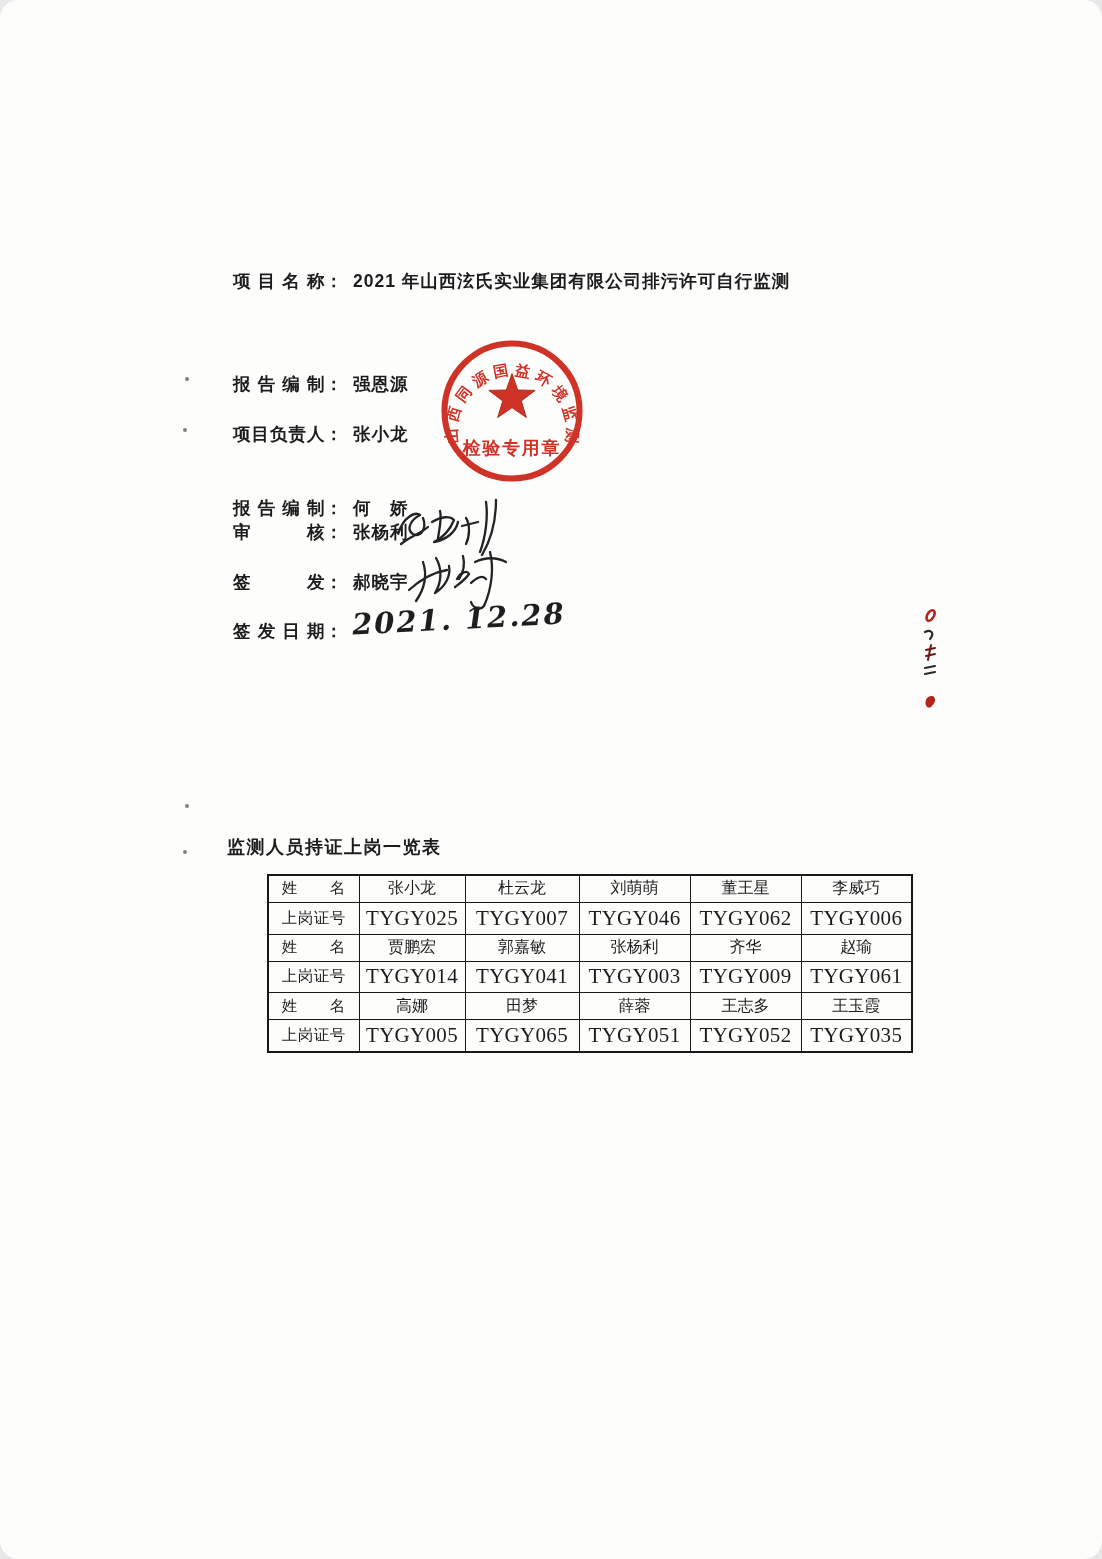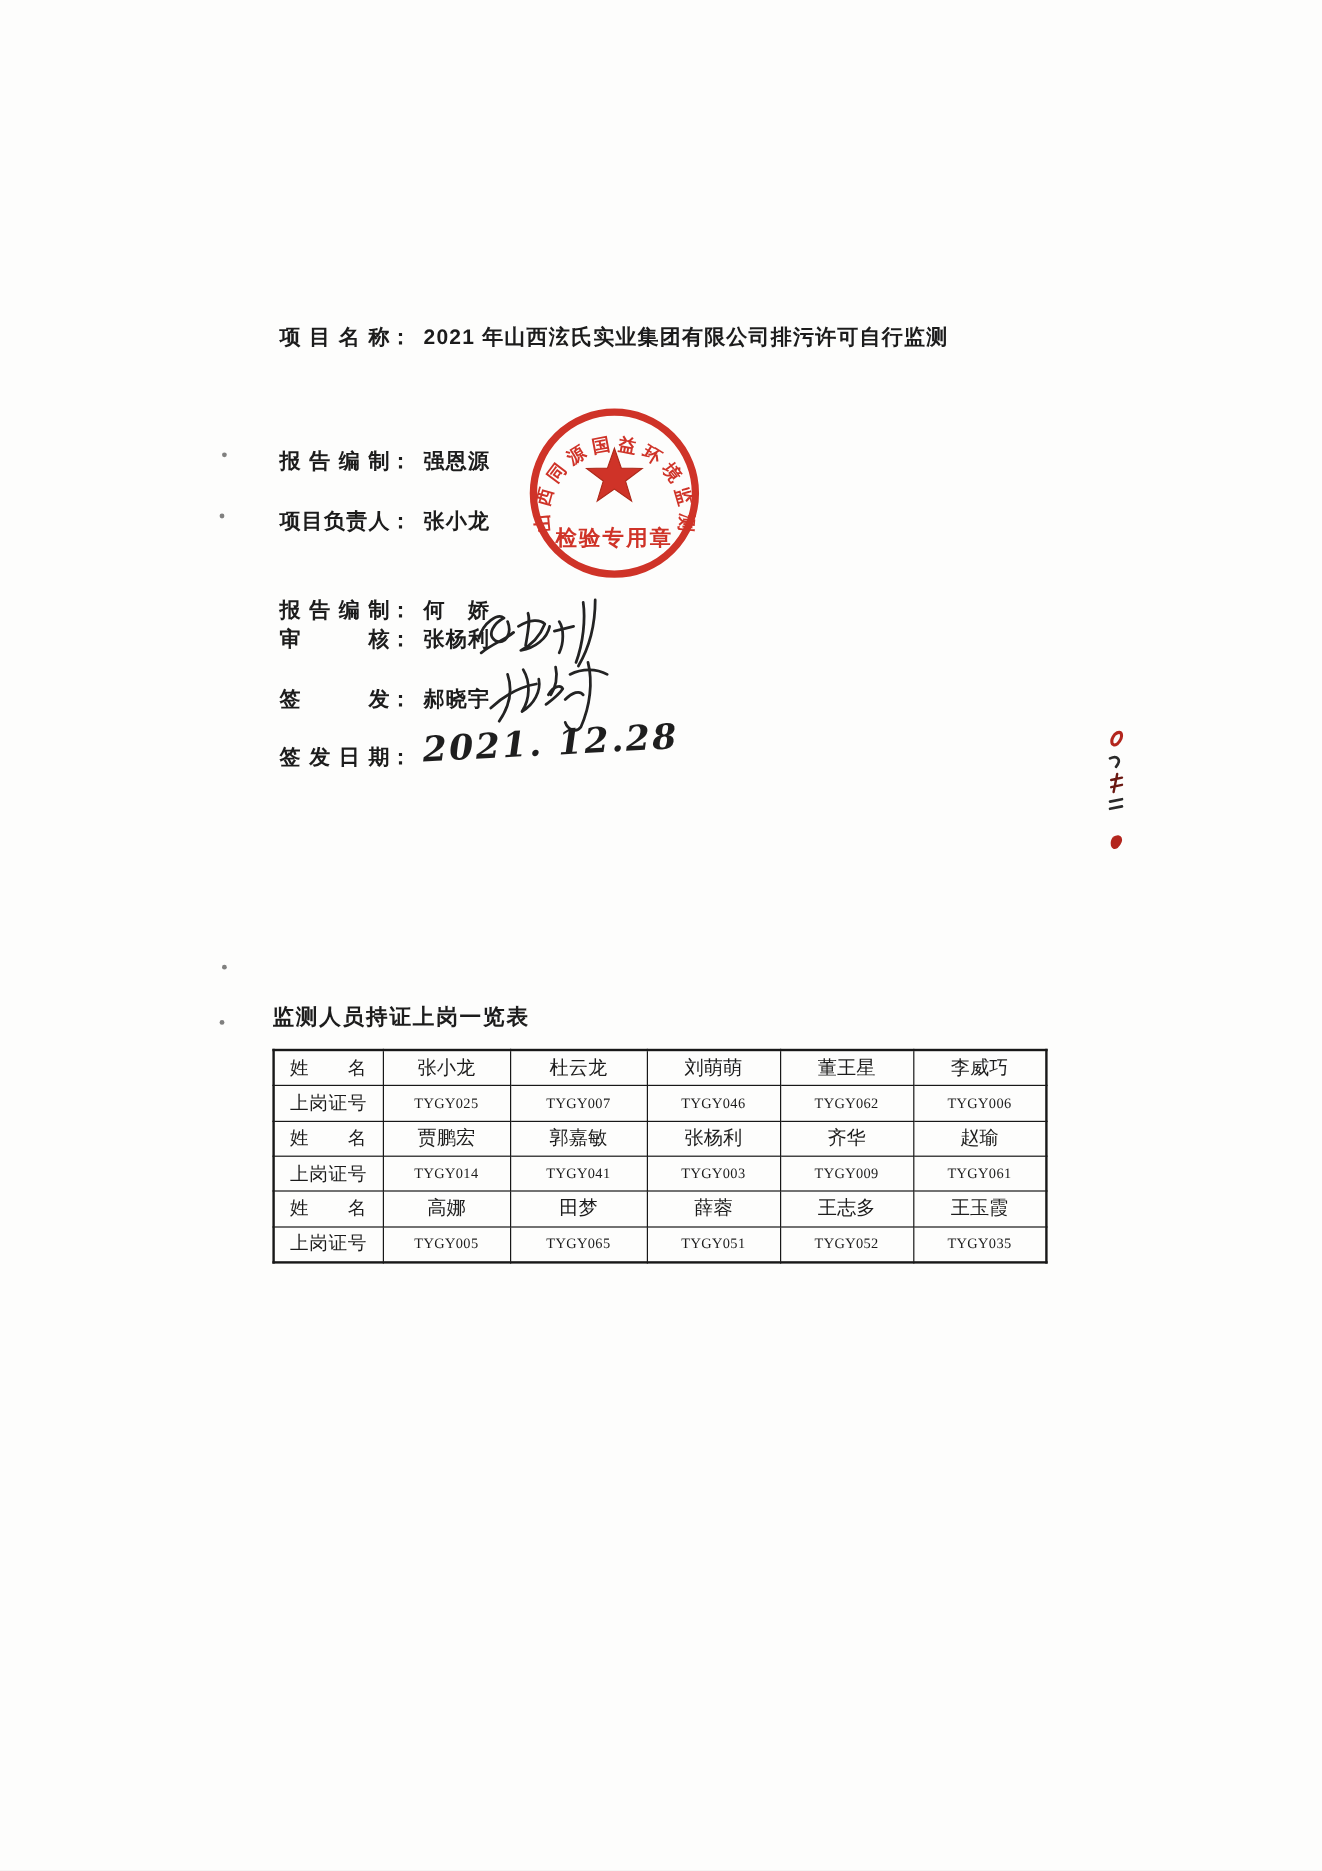--- a/index.html
+++ b/index.html
@@ -1,19 +1,19 @@
 <!DOCTYPE html>
 <html><head>
 <meta charset="utf-8">
 <style>
   html,body{margin:0;padding:0;background:#e8e8e8;}
   .page{
     position:relative;width:1102px;height:1559px;margin:0 auto;
     background:#fdfdfc;overflow:hidden;
-    font-family:"Liberation Sans",sans-serif;color:#1c1c1c;
+    font-family:"Liberation Sans",sans-serif;color:#1c1c1c;border-radius:18px;
   }
   
   .field{position:absolute;left:233px;height:24px;white-space:nowrap;
          font-size:17.5px;font-weight:700;letter-spacing:.5px;}
   .field .lbl{display:inline-block;width:92px;text-align:justify;text-align-last:justify;vertical-align:top;}
   .field .colon{display:inline-block;margin-right:10px;vertical-align:top;}
   .field .val{display:inline-block;vertical-align:top;letter-spacing:1px;}
   
   .sig-svg{position:absolute;pointer-events:none;}
   .sig-svg path{fill:none;stroke:#232323;stroke-width:2.3;stroke-linecap:round;stroke-linejoin:round;}
@@ -26,23 +26,23 @@
   .stamp{position:absolute;left:434px;top:336px;width:156px;height:150px;
          mix-blend-mode:multiply;opacity:.93;pointer-events:none;}
   
   .roster-title{position:absolute;left:227px;top:835px;width:644px;text-align:left;
                 font-size:18px;font-weight:700;letter-spacing:1.5px;}
   table.roster{position:absolute;left:227px;top:874px;width:644px;height:179px;
                border-collapse:collapse;table-layout:fixed;
                font-family:"Liberation Serif",serif;font-size:16px;}
   table.roster td{border:1.7px solid #181818;text-align:center;vertical-align:middle;
                   padding:0;overflow:hidden;}
-  table.roster{border:2.5px solid #181818;}
+  table.roster{border:2.5px solid #181818;margin-left:40px;}
   td.rlabel{font-size:15.5px;letter-spacing:.5px;}
-  td.code{font-size:12px;letter-spacing:.3px;}
+  td.code{font-size:21px;letter-spacing:.3px;}
   
   .speck{position:absolute;width:4px;height:4px;border-radius:50%;background:#555;opacity:.75;}
   .edge-frag{position:absolute;left:920px;top:606px;pointer-events:none;}
 </style>
 </head>
 <body>
 
 <div class="page">
 
   <div class="field" style="top:269px">

